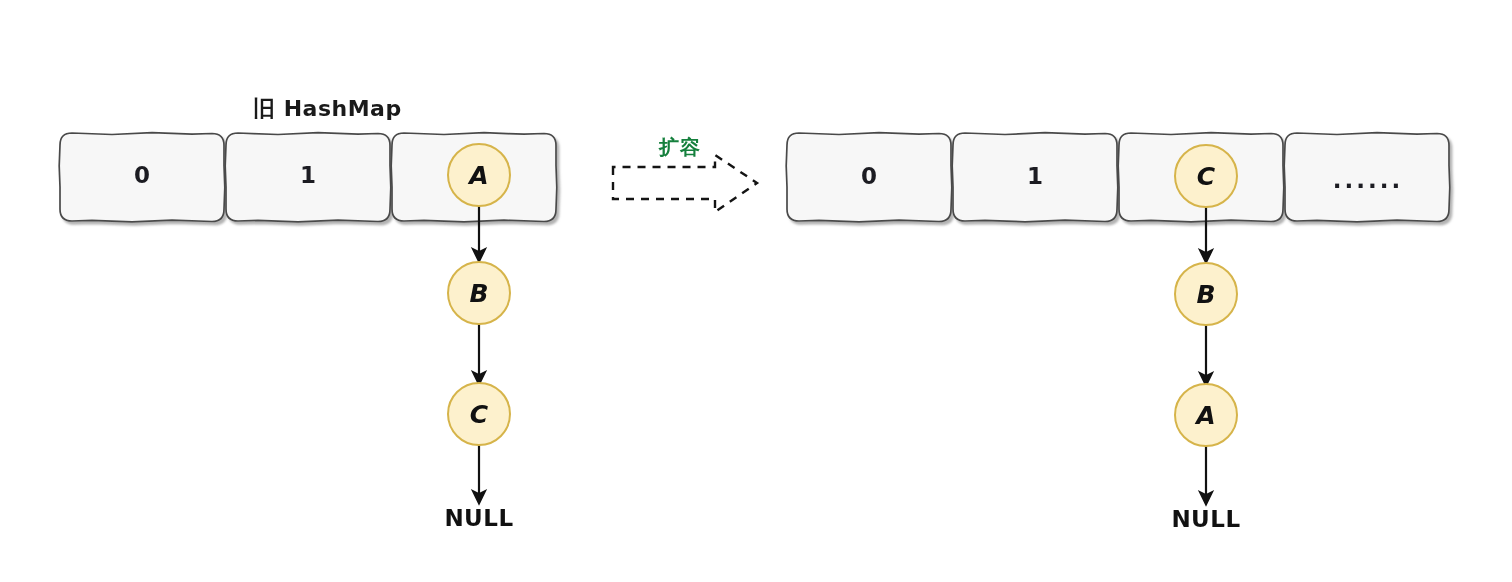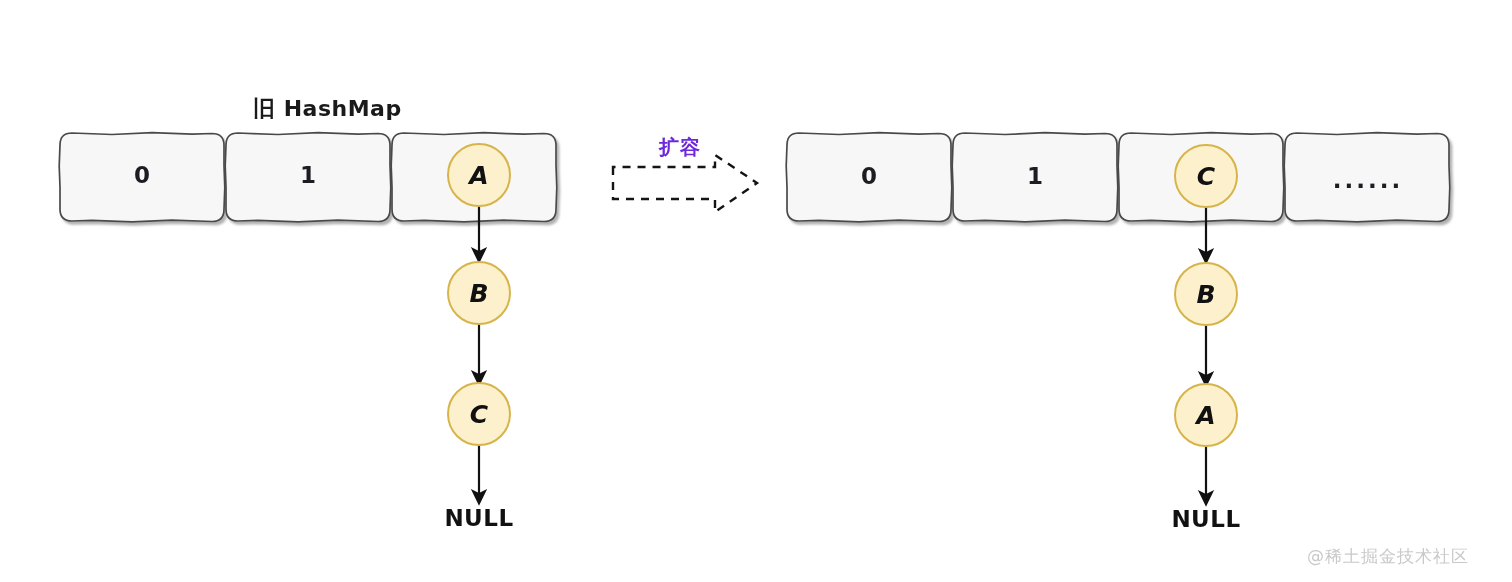--- a/index.html
+++ b/index.html
@@ -71,21 +71,21 @@
     font-weight: 700;
     color: #111111;
     transform: translate(-50%, -50%);
     white-space: nowrap;
     letter-spacing: 0.5px;
   }
   .resize-label {
     position: absolute;
     font-size: 20px;
     font-weight: 700;
-    color: #6d28d9;
+    color: #15803d;
     transform: translate(-50%, -50%);
     white-space: nowrap;
     letter-spacing: 1px;
   }
   .watermark {
     position: absolute;
     left: 1307px;
     top: 545px;
     font-size: 17px;
     color: #c9c9c9;
@@ -176,15 +176,14 @@
 
   <div class="bucket-label" style="left:869px; top:176px;">0</div>
   <div class="bucket-label" style="left:1035px; top:176px;">1</div>
   <div class="dots-label" style="left:1368px; top:180px;">......</div>
 
   <div class="node-label" style="left:1206px; top:176px;">C</div>
   <div class="node-label" style="left:1206px; top:294px;">B</div>
   <div class="node-label" style="left:1206px; top:415px;">A</div>
   <div class="null-label" style="left:1206px; top:519px;">NULL</div>
 
-  <div class="watermark">@稀土掘金技术社区</div>
 
 </div>
 
 </body></html>

